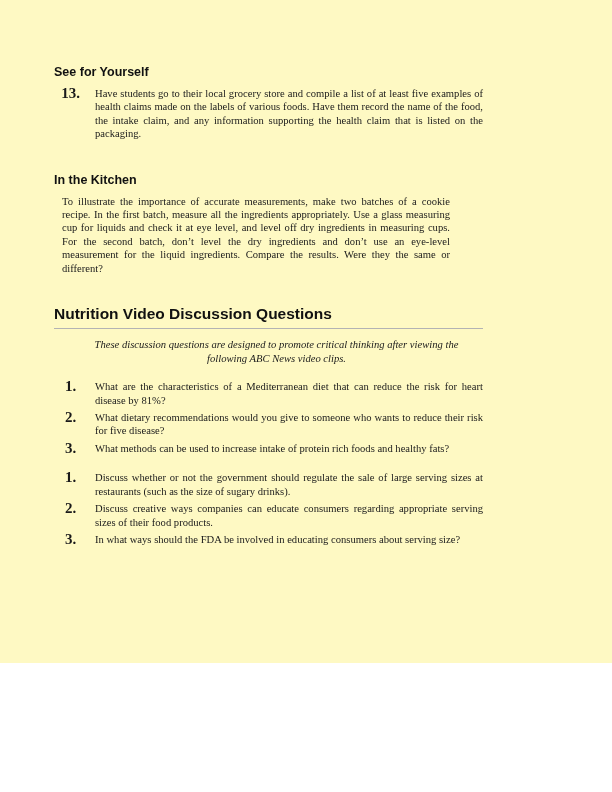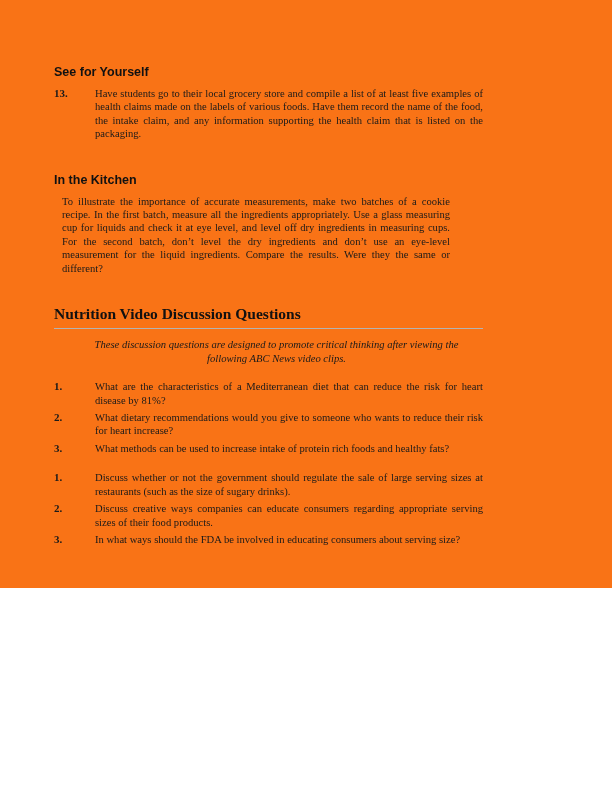--- a/index.html
+++ b/index.html
@@ -1,40 +1,40 @@
 <!DOCTYPE html>
 <html><head>
 <meta charset="utf-8">
 <style>
   html, body { margin: 0; padding: 0; background: #ffffff; }
   .page {
     position: relative;
     width: 612px;
-    height: 588px;
-    background: #f97316;
+    height: 663px;
+    background: #fef9c3;
     overflow: hidden;
     font-family: "Liberation Serif", serif;
     color: #1a1a1a;
   }
   .content {
     position: absolute;
     left: 54px;
     top: 65px;
     width: 429px;
   }
   .minor-heading {
     font-family: "Liberation Sans", sans-serif;
     font-weight: bold;
     font-size: 12.5px;
     line-height: 15px;
     color: #111;
     margin: 0 0 7px 0;
   }
   .major-heading {
-    font-family: Liberation Serif, serif;
+    font-family: Liberation Sans, sans-serif;
     font-weight: bold;
     font-size: 15.5px;
     line-height: 19px;
     color: #111;
     margin: 0;
     padding-bottom: 5px;
     border-bottom: 1.5px solid #b3b3b3;
   }
   .sec-13 { margin-bottom: 0; }
   .sec-14 { margin-top: 32px; }
@@ -49,23 +49,23 @@
   }
   .video-sec-1 { margin-top: 15px; }
   .video-sec-2 { margin-top: 16px; }
   .list { margin: 0; }
   .li {
     display: flex;
     margin-bottom: 4px;
   }
   .li .num {
     flex: 0 0 33px;
-    text-align: left;
+    text-align: center;
     font-weight: bold;
-    font-size: 11px;
+    font-size: 15px;
     line-height: 13.4px;
   }
   .li .txt {
     margin-left: 8px;
     width: 388px;
     font-size: 10.6px;
     line-height: 13.4px;
     text-align: justify;
   }
   .footer-pagenum {
@@ -145,21 +145,21 @@
     </div>
 
     <div class="section video-sec-1">
       <div class="list">
         <div class="li">
           <span class="num">1.</span>
           <span class="txt">What are the characteristics of a Mediterranean diet that can reduce the risk for heart disease by 81%?</span>
         </div>
         <div class="li">
           <span class="num">2.</span>
-          <span class="txt">What dietary recommendations would you give to someone who wants to reduce their risk for heart increase?</span>
+          <span class="txt">What dietary recommendations would you give to someone who wants to reduce their risk for five disease?</span>
         </div>
         <div class="li">
           <span class="num">3.</span>
           <span class="txt">What methods can be used to increase intake of protein rich foods and healthy fats?</span>
         </div>
       </div>
     </div>
 
     <div class="section video-sec-2">
       <div class="list">

